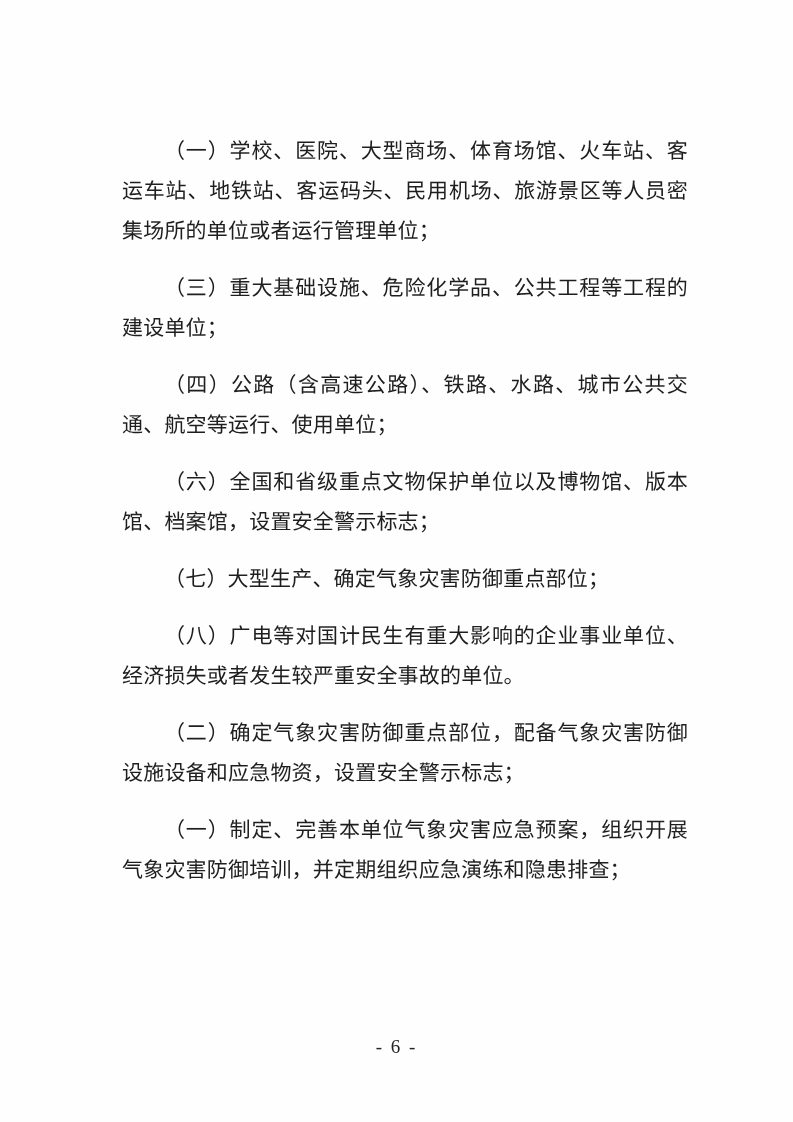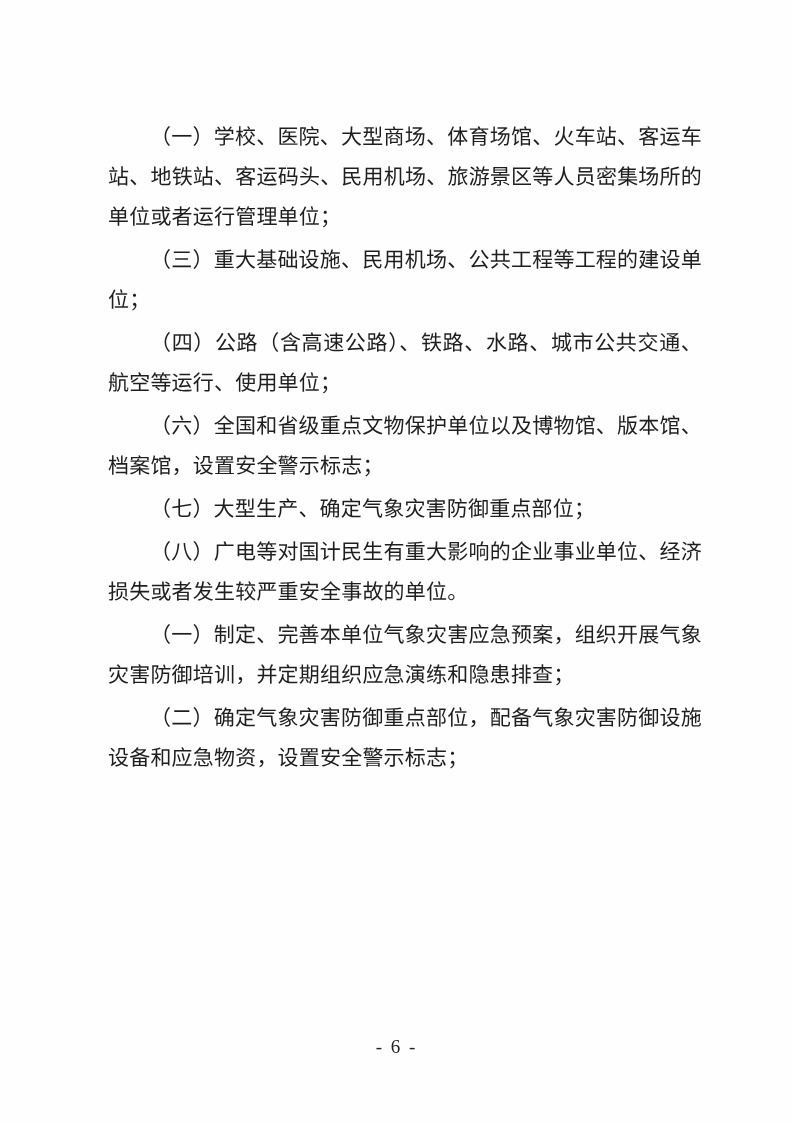--- a/index.html
+++ b/index.html
@@ -16,21 +16,21 @@
     overflow: hidden;
     font-family: "Liberation Serif", "DejaVu Serif", serif;
   }
   .content {
     position: absolute;
     left: 105px;
     top: 114px;
     width: 600px;
   }
   .para {
-    margin: 3px;
+    margin: 17px;
     padding: 0;
     font-size: 21px;
     line-height: 40px;
     color: #1e1e1e;
     text-align: justify;
     text-justify: inter-ideograph;
     text-indent: 2em;
     letter-spacing: 0.2px;
     word-break: break-all;
   }
@@ -44,22 +44,22 @@
     letter-spacing: 2px;
     color: #242424;
   }
 </style>
 </head>
 <body>
 
 <div class="page">
   <div class="content">
     <p class="para">（一）学校、医院、大型商场、体育场馆、火车站、客运车站、地铁站、客运码头、民用机场、旅游景区等人员密集场所的单位或者运行管理单位；</p>
-    <p class="para">（三）重大基础设施、民用机场、公共工程等工程的建设单位；</p>
+    <p class="para">（三）重大基础设施、危险化学品、公共工程等工程的建设单位；</p>
     <p class="para">（四）公路（含高速公路）、铁路、水路、城市公共交通、航空等运行、使用单位；</p>
     <p class="para">（六）全国和省级重点文物保护单位以及博物馆、版本馆、档案馆，设置安全警示标志；</p>
     <p class="para">（七）大型生产、确定气象灾害防御重点部位；</p>
     <p class="para">（八）广电等对国计民生有重大影响的企业事业单位、经济损失或者发生较严重安全事故的单位。</p>
+    <p class="para">（二）确定气象灾害防御重点部位，配备气象灾害防御设施设备和应急物资，设置安全警示标志；</p>
     <p class="para">（一）制定、完善本单位气象灾害应急预案，组织开展气象灾害防御培训，并定期组织应急演练和隐患排查；</p>
-    <p class="para">（二）确定气象灾害防御重点部位，配备气象灾害防御设施设备和应急物资，设置安全警示标志；</p>
   </div>
   <div class="page-number">- 6 -</div>
 </div>
 
 </body></html>

